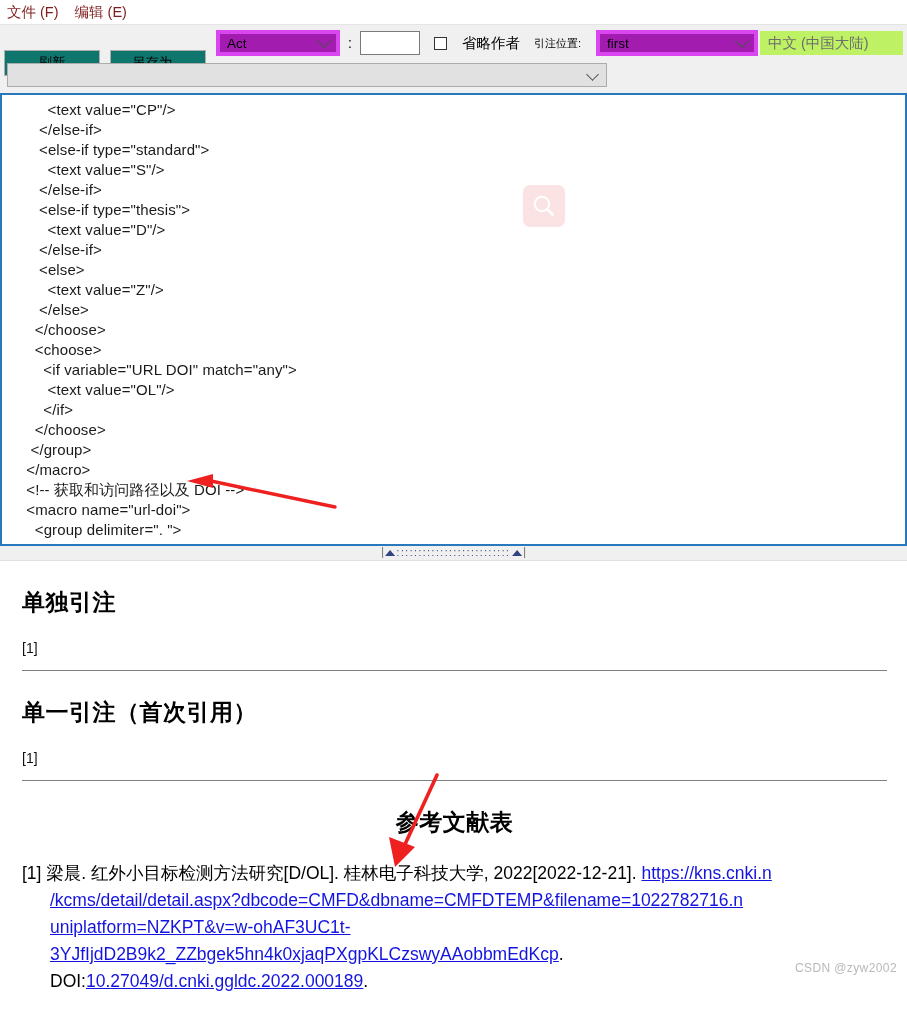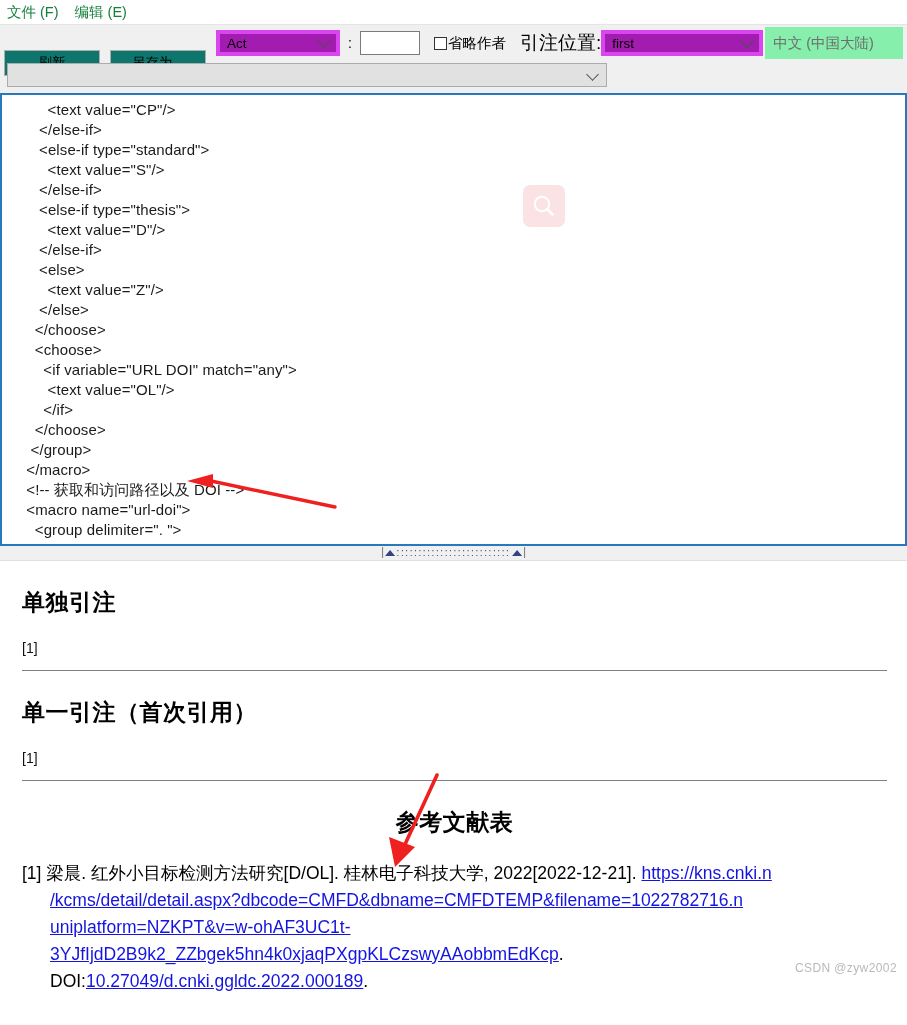--- a/index.html
+++ b/index.html
@@ -15,21 +15,21 @@
 
   
   .menubar {
     height: 24px;
     background: #ffffff;
     display: flex;
     align-items: center;
     padding-left: 7px;
     gap: 16px;
     font-size: 14.5px;
-    color: #15803d;
+    color: #7f1d1d;
   }
   .menubar .menu-item { cursor: default; white-space: nowrap; }
 
   
   .toolbar {
     background: #f0f0f0;
     height: 36px;
     display: flex;
     align-items: center;
     padding: 0 4px;
@@ -75,33 +75,33 @@
   .tb-text {
     height: 24px; width: 60px;
     background: #ffffff;
     border: 1px solid #7a7a7a;
     box-sizing: border-box;
     margin-right: 14px;
     font-size: 13px;
     padding: 0 3px;
     font-family: "Liberation Sans", sans-serif;
   }
-  .chk-wrap { display: flex; align-items: center; gap: 1px; margin-right: 14px; cursor: pointer; }
+  .chk-wrap { display: flex; align-items: center; gap: 15px; margin-right: 14px; cursor: pointer; }
   .chkbox {
     width: 13px; height: 13px;
     border: 1.3px solid #333;
     background: #fff;
     box-sizing: border-box;
   }
   .chk-label { font-size: 14.5px; color: #000; white-space: nowrap; }
-  .tb-label { font-size: 19px; color: #000; white-space: nowrap; margin-right: 0; }
+  .tb-label { font-size: 11px; color: #000; white-space: nowrap; margin-right: 15px; }
   .combo-pos { width: 162px; margin-right: 2px; }
   .lang-box {
-    height: 32px;
-    background: #86efac;
+    height: 24px;
+    background: #bef264;
     color: #6d6d6d;
     font-size: 14.5px;
     display: flex; align-items: center;
     padding: 0 8px;
     white-space: nowrap;
     flex: 1;
     box-sizing: border-box;
   }
 
   

